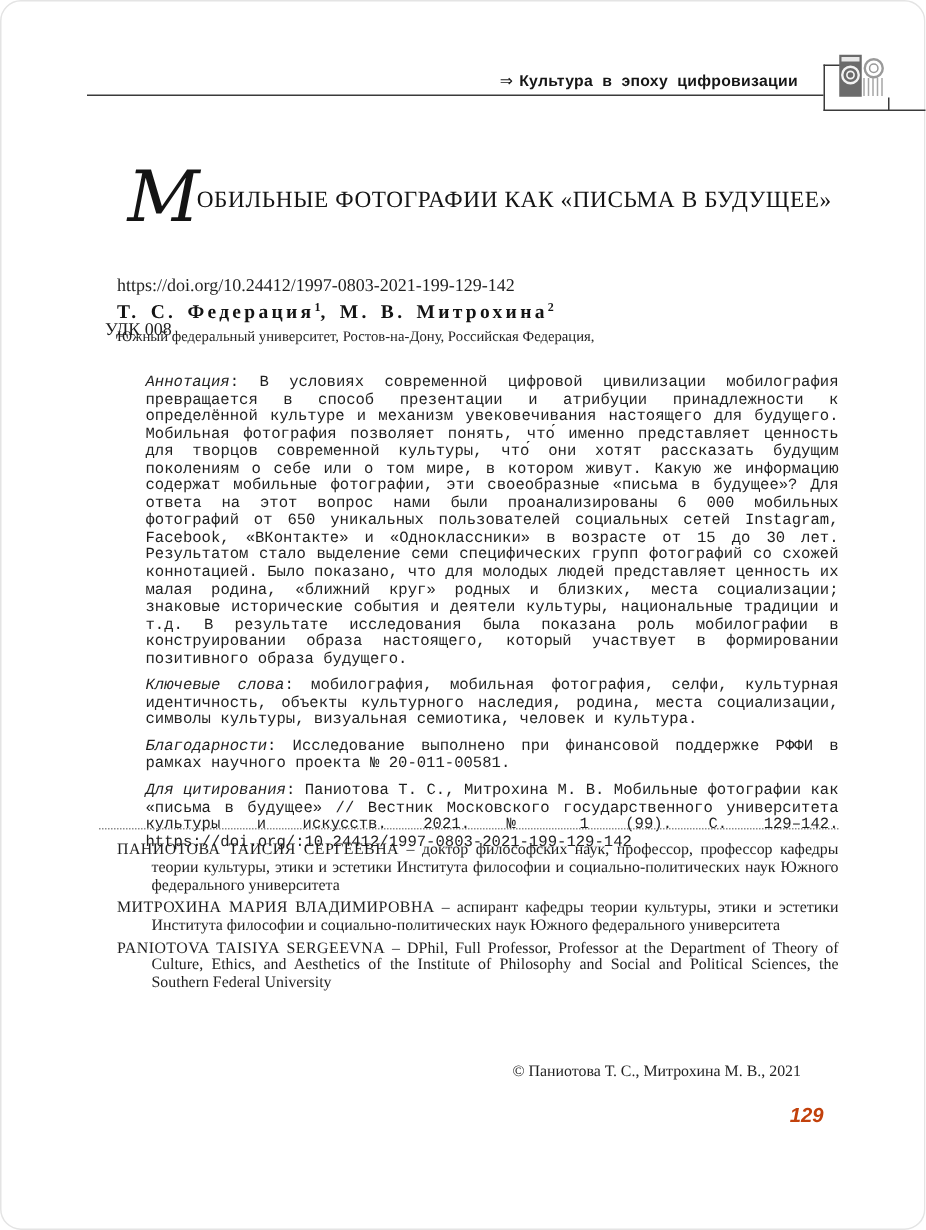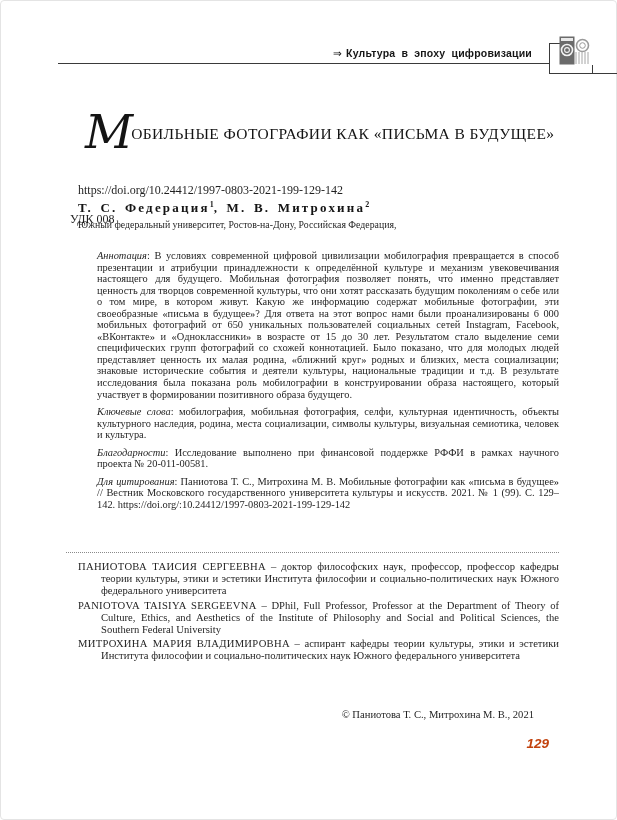--- a/index.html
+++ b/index.html
@@ -7,21 +7,21 @@
     width:617px; height:820px;
     background:#ffffff;
     font-family:"Liberation Serif", serif;
     color:#1f1f1f;
     position:relative;
     overflow:hidden;
   }
   .page {
     position:absolute; inset:0;
     border:1px solid #e4e4e4;
-    border-radius:4px;
+    border-radius:14px;
     background:#fff;
   }
   
   .header-label {
     position:absolute; top:46px; right:84px;
     font-family:"Liberation Sans", sans-serif;
     font-weight:bold; font-size:10.5px; letter-spacing:0.2px; word-spacing:3px;
     color:#161616; white-space:nowrap;
   }
   .header-label .arrow { font-weight:normal; margin-right:4px; }
@@ -56,21 +56,21 @@
   .authors-line sup { font-size:8px; letter-spacing:0; }
   .affiliation-line { position:absolute; left:77px; top:218px; font-size:9.8px; }
   .emails-line { position:absolute; left:77px; top:229px; font-size:9.8px; font-style:italic; }
   .emails-line sup { font-size:7px; }
 
   
   .annotation-block {
     position:absolute; left:96px; top:249px; width:462px;
     font-size:10.4px; line-height:11.55px; text-align:justify;
   }
-  .annotation-block p { margin:0 0 6px 0; }
+  .annotation-block p { margin:0 0 6px 0;font-family:Liberation Mono, monospace; }
   .ital-label { font-style:italic; }
 
   .dotted-separator {
     position:absolute; left:65px; top:551px; width:493px; height:0;
     border-top:1px dotted #8a8a8a;
   }
 
   
   .bios-block {
     position:absolute; left:77px; top:560px; width:481px;
@@ -135,20 +135,20 @@
     <p><span class="ital-label">Аннотация</span><span>: В условиях современной цифровой цивилизации мобилография превращается в способ презентации и атрибуции принадлежности к определённой культуре и механизм увековечивания настоящего для будущего. Мобильная фотография позволяет понять, что́ именно представляет ценность для творцов современной культуры, что́ они хотят рассказать будущим поколениям о себе или о том мире, в котором живут. Какую же информацию содержат мобильные фотографии, эти своеобразные «письма в будущее»? Для ответа на этот вопрос нами были проанализированы 6 000 мобильных фотографий от 650 уникальных пользователей социальных сетей Instagram, Facebook, «ВКонтакте» и «Одноклассники» в возрасте от 15 до 30 лет. Результатом стало выделение семи специфических групп фотографий со схожей коннотацией. Было показано, что для молодых людей представляет ценность их малая родина, «ближний круг» родных и близких, места социализации; знаковые исторические события и деятели культуры, национальные традиции и т.д. В результате исследования была показана роль мобилографии в конструировании образа настоящего, который участвует в формировании позитивного образа будущего.</span></p>
     <p><span class="ital-label">Ключевые слова</span><span>: мобилография, мобильная фотография, селфи, культурная идентичность, объекты культурного наследия, родина, места социализации, символы культуры, визуальная семиотика, человек и культура.</span></p>
     <p><span class="ital-label">Благодарности</span><span>: Исследование выполнено при финансовой поддержке РФФИ в рамках научного проекта № 20-011-00581.</span></p>
     <p><span class="ital-label">Для цитирования</span><span>: Паниотова Т. С., Митрохина М. В.  Мобильные фотографии как «письма в будущее» // Вестник Московского государственного университета культуры и искусств. 2021. № 1 (99). С. 129–142. https://doi.org/:10.24412/1997-0803-2021-199-129-142</span></p>
   </div>
 
   <div class="dotted-separator"></div>
 
   <div class="bios-block">
     <div class="bio"><span class="bio-name">ПАНИОТОВА ТАИСИЯ СЕРГЕЕВНА</span><span> – доктор философских наук, профессор, профессор кафедры теории культуры, этики и эстетики Института философии и социально-политических наук Южного федерального университета</span></div>
+    <div class="bio"><span class="bio-name">МИТРОХИНА МАРИЯ ВЛАДИМИРОВНА</span><span> – аспирант кафедры теории культуры, этики и эстетики Института философии и социально-политических наук Южного федерального университета</span></div>
     <div class="bio"><span class="bio-name">PANIOTOVA TAISIYA SERGEEVNA</span><span> – DPhil, Full Professor, Professor at the Department of Theory of Culture, Ethics, and Aesthetics of the Institute of Philosophy and Social and Political Sciences, the Southern Federal University</span></div>
-    <div class="bio"><span class="bio-name">МИТРОХИНА МАРИЯ ВЛАДИМИРОВНА</span><span> – аспирант кафедры теории культуры, этики и эстетики Института философии и социально-политических наук Южного федерального университета</span></div>
   </div>
 
   <div class="copyright-line">© Паниотова Т. С., Митрохина М. В., 2021</div>
   <div class="page-number">129</div>
 
 </div>
 
 </body></html>

